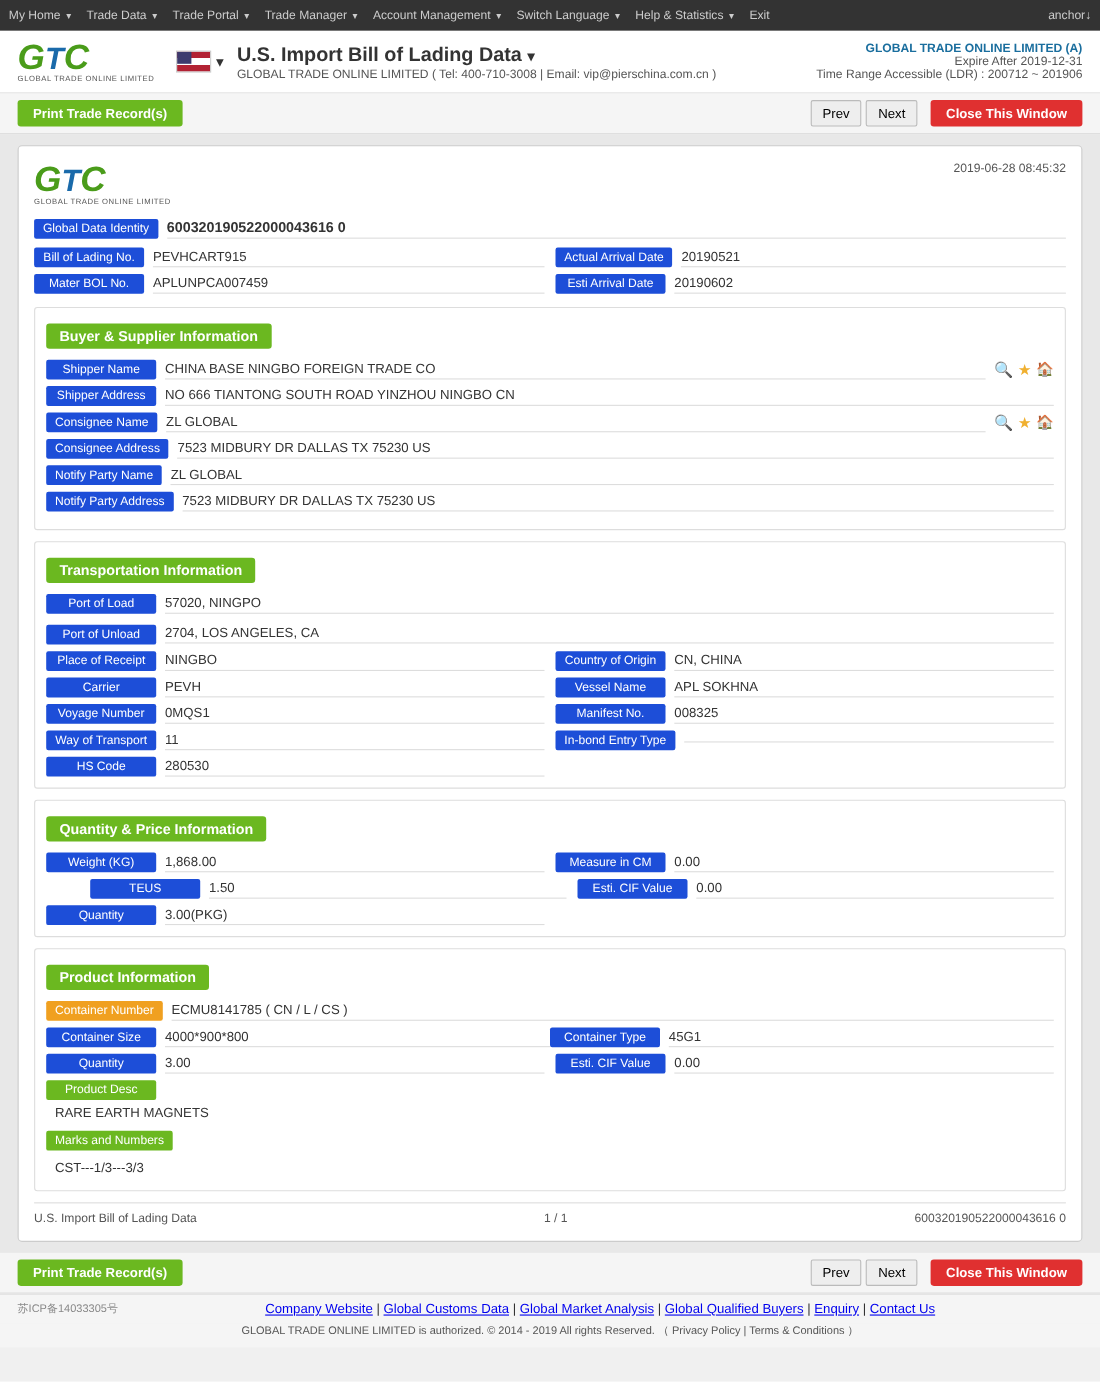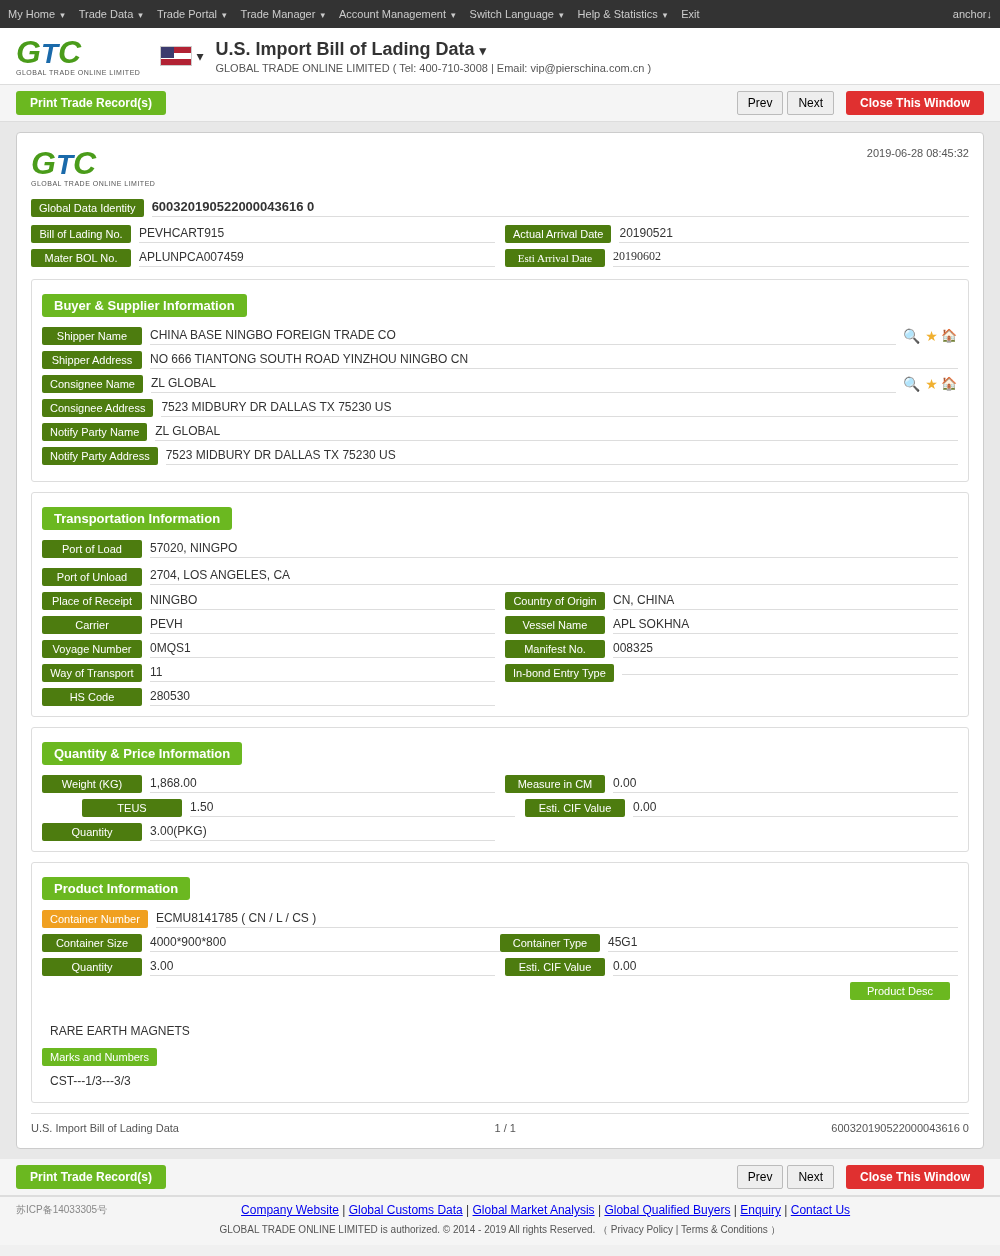--- a/index.html
+++ b/index.html
@@ -35,21 +35,21 @@
     .main-content { padding: 10px 16px; background: #e8e8e8; }
     .record-card { background: #fff; border: 1px solid #ccc; border-radius: 4px; padding: 14px; margin-bottom: 0; }
 
     
     .card-header { display: flex; align-items: flex-start; justify-content: space-between; margin-bottom: 12px; }
     .card-logo { display: flex; flex-direction: column; align-items: flex-start; }
     .card-timestamp { font-size: 11px; color: #555; text-align: right; }
 
     
     .field-row { display: flex; align-items: center; margin-bottom: 6px; }
-    .field-label { background: #4d7c0f; color: #fff; padding: 3px 8px; border-radius: 2px; font-size: 11px; white-space: nowrap; min-width: 100px; text-align: center; margin-right: 8px; }
+    .field-label { background: #1d4ed8; color: #fff; padding: 3px 8px; border-radius: 2px; font-size: 11px; white-space: nowrap; min-width: 100px; text-align: center; margin-right: 8px; }
     .field-label.orange { background: #f0a020; }
     .field-label.green { background: #6bb820; }
     .field-value { flex: 1; font-size: 12px; color: #333; border-bottom: 1px solid #ddd; padding-bottom: 2px; }
 
     
     .section-header { background: #6bb820; color: #fff; padding: 4px 12px; border-radius: 3px; font-size: 13px; font-weight: bold; display: inline-block; margin-bottom: 10px; margin-top: 4px; }
 
     .section-box { border: 1px solid #ddd; border-radius: 3px; padding: 10px; margin-bottom: 10px; }
 
     
@@ -110,20 +110,25 @@
     </div>
     <span style="font-size:14px; margin-left:4px; cursor:pointer;">▾</span>
   </div>
   <div class="page-title-area">
     <div class="page-title">
       <span>U.S. Import Bill of Lading Data</span>
       <span style="font-size:13px; cursor:pointer;"> ▾</span>
     </div>
     <div class="page-subtitle">GLOBAL TRADE ONLINE LIMITED ( Tel: 400-710-3008 | Email: vip@pierschina.com.cn )</div>
   </div>
+  <div class="account-info">
+    <div class="account-name">GLOBAL TRADE ONLINE LIMITED (A)</div>
+    <div>Expire After 2019-12-31</div>
+    <div>Time Range Accessible (LDR) : 200712 ~ 201906</div>
+  </div>
 </div>
 
 <div class="toolbar">
   <button class="btn-green">Print Trade Record(s)</button>
   <div class="nav-group">
     <button class="btn-nav">Prev</button>
     <button class="btn-nav">Next</button>
   </div>
   <button class="btn-close btn-close-right">Close This Window</button>
 </div>
@@ -157,21 +162,21 @@
         <span class="field-label">Actual Arrival Date</span>
         <span class="field-value">20190521</span>
       </div>
     </div>
 
     <div style="display:flex; gap:10px; margin-bottom:12px;">
       <div style="display:flex; align-items:center; flex:1;">
         <span class="field-label">Mater BOL No.</span>
         <span class="field-value">APLUNPCA007459</span>
       </div>
-      <div style="display:flex; align-items:center; flex:1;font-family:Liberation Serif, serif;">
+      <div style="display:flex; align-items:center; flex:1;">
         <span class="field-label">Esti Arrival Date</span>
         <span class="field-value">20190602</span>
       </div>
     </div>
 
     <div class="section-box">
       <div class="section-header">Buyer &amp; Supplier Information</div>
 
       <div class="field-row-with-icons field-row">
         <span class="field-label">Shipper Name</span>
@@ -339,21 +344,21 @@
           <span class="field-label">Quantity</span>
           <span class="field-value">3.00</span>
         </div>
         <div style="display:flex; align-items:center; flex:1;">
           <span class="field-label">Esti. CIF Value</span>
           <span class="field-value">0.00</span>
         </div>
       </div>
 
       <div style="margin-bottom:6px;">
-        <div class="field-row" style="margin-bottom:20px;justify-content:flex-end;">
+        <div class="field-row" style="margin-bottom:0;">
           <span class="field-label green">Product Desc</span>
         </div>
         <div style="padding: 4px 8px; font-size:12px;">RARE EARTH MAGNETS</div>
       </div>
 
       <div>
         <div class="field-row" style="margin-bottom:4px;">
           <span class="field-label green">Marks and Numbers</span>
         </div>
         <div style="padding: 4px 8px; font-size:12px;">CST---1/3---3/3</div>

